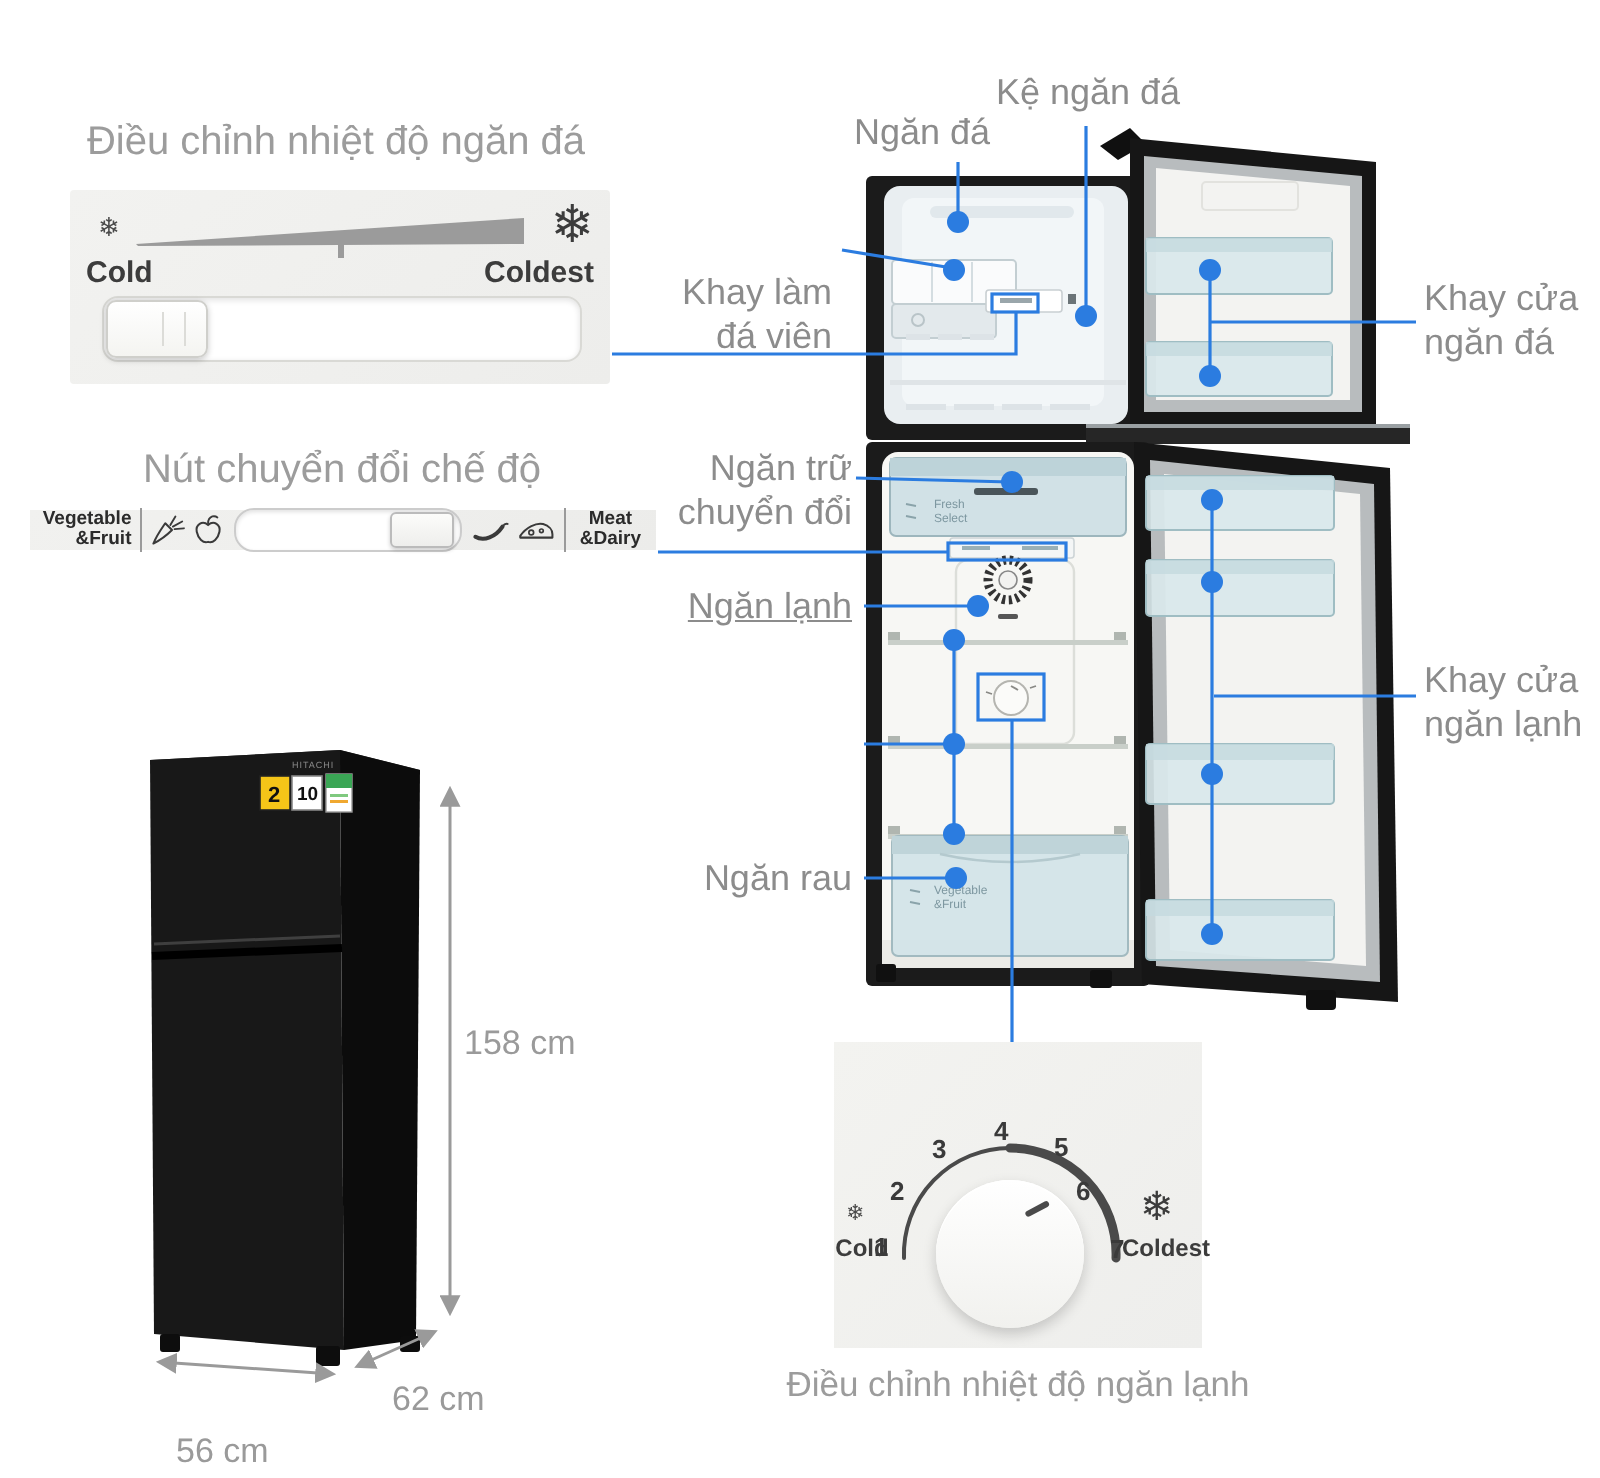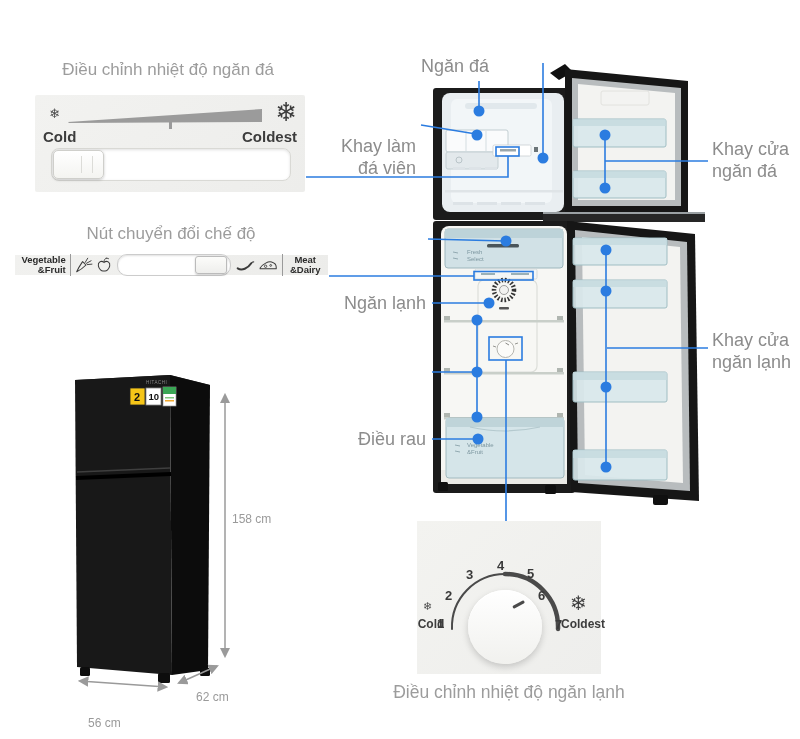--- a/index.html
+++ b/index.html
@@ -1,21 +1,21 @@
 <!DOCTYPE html>
 <html><head>
 <meta charset="utf-8">
 <style>
   html,body{margin:0;padding:0;background:#fff;}
   #stage{position:relative;width:800px;height:739px;background:#ffffff;overflow:hidden;
          font-family:"Liberation Sans","DejaVu Sans",sans-serif;}
   .abs{position:absolute;}
   .callout{position:absolute;color:#8c8c8c;font-size:18px;line-height:1.22;}
-  .title{position:absolute;color:#9c9c9c;font-size:17px;text-align:center;}
-  .dim{position:absolute;color:#9a9a9a;font-size:12px;}
+  .title{position:absolute;color:#9c9c9c;font-size:20px;text-align:center;}
+  .dim{position:absolute;color:#9a9a9a;font-size:17px;}
   
   #panelA{left:35px;top:95px;width:270px;height:97px;background:linear-gradient(135deg,#f2f2f0,#ededeb);border-radius:2px;}
   #panelA .snow-small{position:absolute;left:14px;top:11px;font-size:13px;color:#4a4a4a;}
   #panelA .snow-big{position:absolute;right:8px;top:2px;font-size:26px;color:#3c3c3c;}
   #panelA .cold{position:absolute;left:8px;top:33px;font-size:15px;font-weight:bold;color:#3c3c3c;}
   #panelA .coldest{position:absolute;right:8px;top:33px;font-size:15px;font-weight:bold;color:#3c3c3c;}
   #trackA{position:absolute;left:16px;top:53px;width:238px;height:31px;background:#fff;border:1px solid #d9d9d5;
           border-radius:8px;box-shadow:inset 0 1px 3px rgba(0,0,0,.12);}
   #handleA{position:absolute;left:1px;top:1px;width:49px;height:27px;background:linear-gradient(#ffffff,#f4f4f1);
            border:1px solid #cfcfcb;border-radius:5px;box-shadow:0 1px 3px rgba(0,0,0,.22);}
@@ -320,20 +320,22 @@
         <circle cx="477" cy="372" r="5.5"></circle>
         <circle cx="477" cy="417" r="5.5"></circle>
       <circle cx="478" cy="439" r="5.5"></circle>
       <circle cx="606" cy="250" r="5.5"></circle>
         <circle cx="606" cy="291" r="5.5"></circle>
         <circle cx="606" cy="387" r="5.5"></circle>
         <circle cx="606" cy="467" r="5.5"></circle>
     </g>
   </svg>
 
-  <div class="callout" style="left:414px;top:56px;width:82px;text-align:center;white-space:nowrap;">Ngăn đá</div>
+  <div class="callout" style="left:488px;top:36px;width:112px;text-align:center;white-space:nowrap;">Kệ ngăn đá</div>
+  <div class="callout" style="left:427px;top:56px;width:82px;white-space:nowrap;">Ngăn đá</div>
   <div class="callout" style="left:330px;top:112px;width:86px;text-align:right;margin-top:24px;">Khay làm đá viên</div>
   <div class="callout" style="left:712px;top:139px;width:96px;text-align:left;">Khay cửa ngăn đá</div>
-  <div class="callout" style="left:334px;top:293px;width:92px;text-align:right;white-space:nowrap;">Ngăn lạnh</div>
+  <div class="callout" style="left:326px;top:224px;width:100px;text-align:right;">Ngăn trữ chuyển đổi</div>
+  <div class="callout" style="left:334px;top:293px;width:92px;text-align:right;white-space:nowrap;text-decoration:underline;">Ngăn lạnh</div>
   <div class="callout" style="left:712px;top:330px;width:100px;text-align:left;">Khay cửa ngăn lạnh</div>
-  <div class="callout" style="left:338px;top:429px;width:88px;text-align:right;white-space:nowrap;">Điều rau</div>
+  <div class="callout" style="left:338px;top:429px;width:88px;text-align:right;white-space:nowrap;">Ngăn rau</div>
 
 </div>
 
 </body></html>

